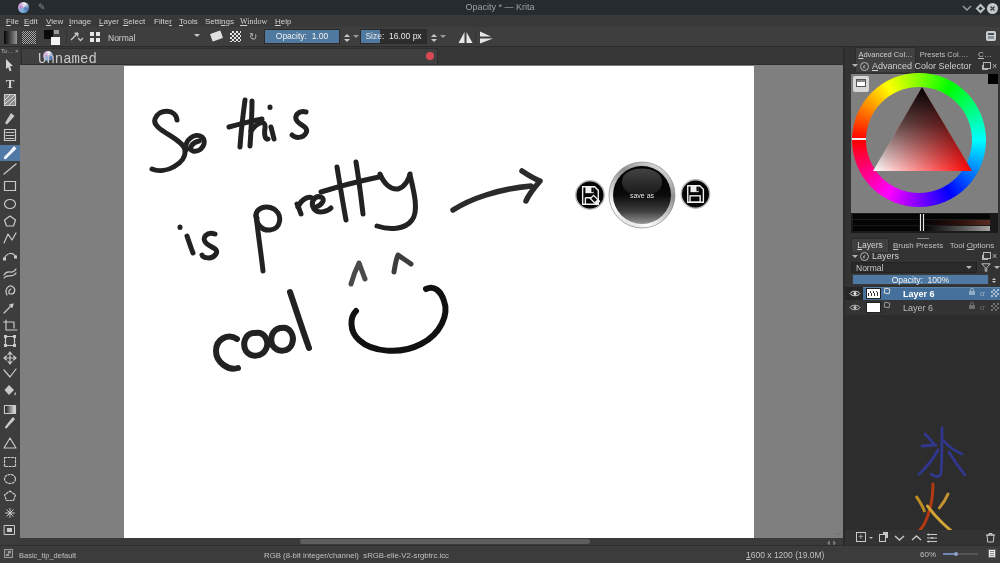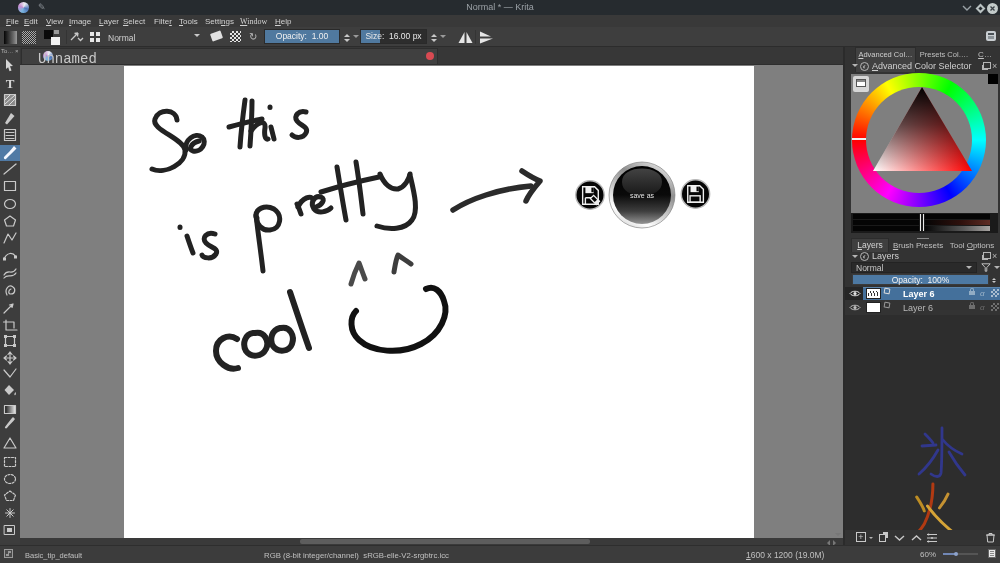--- a/index.html
+++ b/index.html
@@ -8,21 +8,21 @@
   .abs { position:absolute; }
   #page { position:relative; width:1000px; height:563px; }
 </style>
 </head>
 <body>
 <div id="page">
 
   <div class="abs" style="left:0;top:0;width:1000px;height:15px;background:#262b2f;"></div>
   <div class="abs" style="left:18px;top:2px;width:11px;height:11px;border-radius:50%;background:conic-gradient(from 200deg,#7ab7e0,#c88ed2,#eef0f4,#4f74b8,#7ab7e0);"></div>
   <div class="abs" style="left:38px;top:3px;width:9px;height:9px;color:#8a9096;font-size:9px;line-height:9px;">✎</div>
-  <div class="abs" style="left:0;top:2px;width:1000px;text-align:center;color:#9ba1a6;font-size:9px;line-height:11px;">Normal * — Krita</div>
+  <div class="abs" style="left:0;top:2px;width:1000px;text-align:center;color:#9ba1a6;font-size:9px;line-height:11px;">Opacity * — Krita</div>
   <svg class="abs" style="left:962px;top:5px;" width="10" height="6" viewBox="0 0 10 6">
       <path d="M1,1 L5,5 L9,1" stroke="#99a1a6" stroke-width="1.4" fill="none"></path>
     </svg>
   <div class="abs" style="left:977px;top:4.5px;width:7px;height:7px;background:#b9c2c2;transform:rotate(45deg);"></div>
   <div class="abs" style="left:979px;top:6.5px;width:3px;height:3px;background:#262b2f;transform:rotate(45deg);"></div>
   <div class="abs" style="left:987px;top:2.5px;width:11px;height:11px;border-radius:50%;background:#c3cbca;"></div>
   <svg class="abs" style="left:990px;top:5.5px;" width="5" height="5" viewBox="0 0 5 5">
       <path d="M0.5,0.5 L4.5,4.5 M4.5,0.5 L0.5,4.5" stroke="#3a4146" stroke-width="1.3"></path>
     </svg>
 
@@ -388,21 +388,21 @@
       <circle cx="6" cy="5" r="1" fill="#c9c9c9"></circle>
       <circle cx="2.5" cy="8.5" r="1" fill="#c9c9c9"></circle>
     </svg>
   <svg class="abs" style="left:985px;top:532px;" width="11" height="11" viewBox="0 0 11 11">
       <path d="M2,3 L9,3 L8.3,10 L2.7,10 Z M1,3 L10,3 M4,3 L4,1.5 L7,1.5 L7,3" fill="none" stroke="#c9c9c9" stroke-width="1"></path>
     </svg>
 
   <div class="abs" style="left:0;top:545px;width:1000px;height:18px;background:#3c3c3c;border-top:1px solid #2e2e2e;"></div>
   <div class="abs" style="left:4px;top:549px;width:9px;height:9px;border:1px solid #9a9a9a;background:#4a4a4a;"></div>
   <div class="abs" style="left:6px;top:551px;width:5px;height:5px;background:repeating-conic-gradient(#999 0 25%,#4a4a4a 0 50%) 0 0/5px 5px;"></div>
-  <div class="abs" style="left:25px;top:551px;color:#c0c0c0;font-size:7.5px;">Basic_tip_default</div>
+  <div class="abs" style="left:19px;top:551px;color:#c0c0c0;font-size:7.5px;">Basic_tip_default</div>
   <div class="abs" style="left:264px;top:551px;color:#c0c0c0;font-size:7.8px;">RGB (8-bit integer/channel) &nbsp;sRGB-elle-V2-srgbtrc.icc</div>
   <div class="abs" style="left:746px;top:550px;color:#c0c0c0;font-size:8.5px;"><u>1</u>600 x 1200 (19.0M)</div>
   <div class="abs" style="left:920px;top:550px;color:#c0c0c0;font-size:8px;">60%</div>
   <div class="abs" style="left:943px;top:553px;width:35px;height:2px;background:#555;"></div>
   <div class="abs" style="left:943px;top:553px;width:13px;height:2px;background:#7187b5;"></div>
   <div class="abs" style="left:954px;top:552px;width:4px;height:4px;border-radius:2px;background:#8ea3cc;"></div>
   <div class="abs" style="left:988px;top:549px;width:8px;height:9px;background:#e8e8e8;border:1px solid #666;"></div>
   <div class="abs" style="left:990px;top:551px;width:4px;height:5px;background:repeating-linear-gradient(#888 0 1px,transparent 1px 2px);"></div>
 
 </div>

